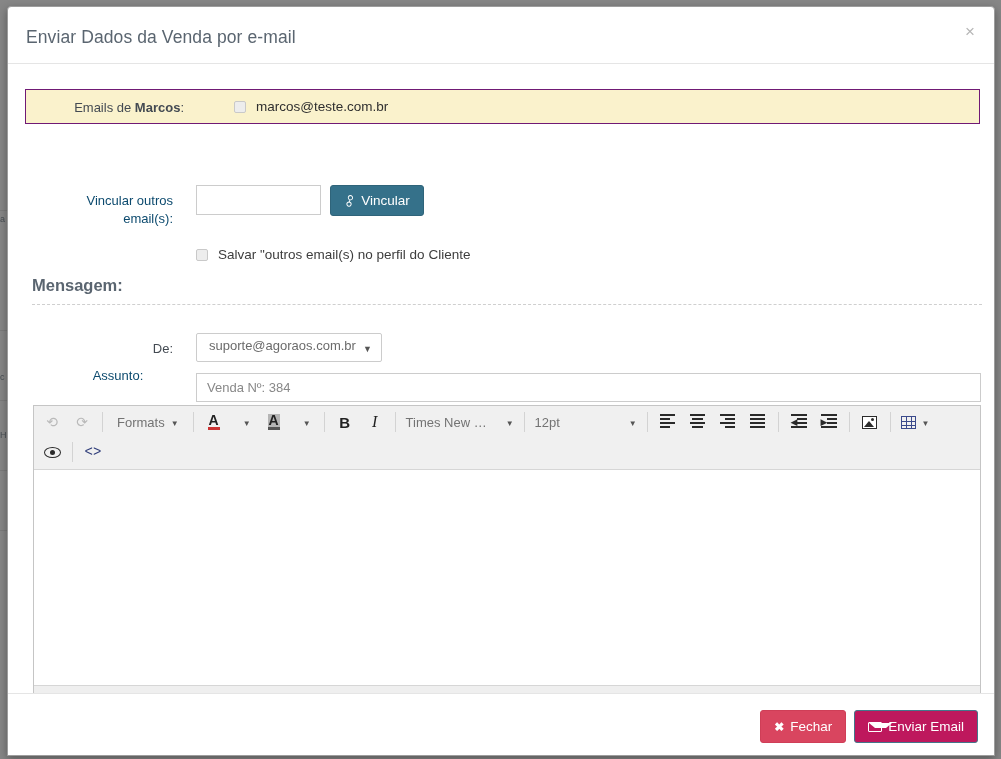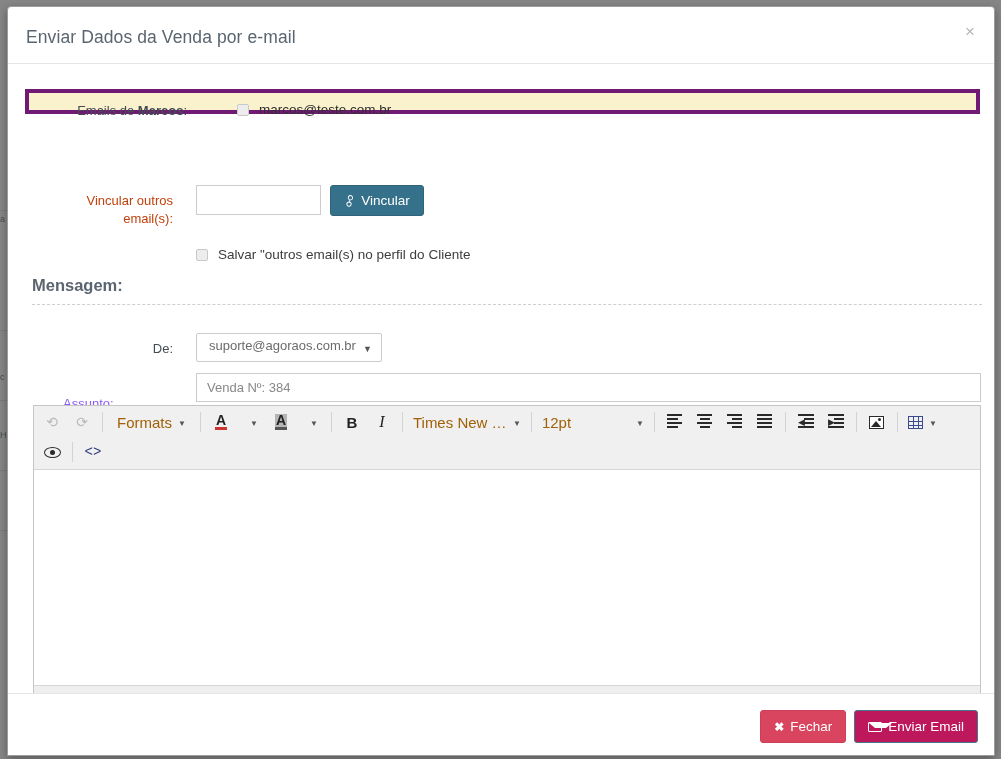--- a/index.html
+++ b/index.html
@@ -78,23 +78,23 @@
   
   .modal-body {
     position: relative;
     height: 630px;
     background: #fff;
   }
 
   .alert-emails {
     position: absolute;
     left: 17px; top: 25px;
-    width: 955px; height: 25px;
+    width: 955px; height: 35px;
     background: #faf2cc;
-    border: 4px solid #701a75;
+    border: 1px solid #701a75;
   }
   .lbl-emails {
     position: absolute;
     left: 33px; top: 10px;
     width: 125px;
     text-align: right;
     font-size: 13px;
     color: #434a52;
   }
   .lbl-emails b { font-weight: bold; }
@@ -117,21 +117,21 @@
     margin-left: 20px;
   }
   .email-row .addr { margin-left: 10px; color: #2f2f2f; }
 
   .lbl-vincular {
     position: absolute;
     left: 25px; top: 128px;
     width: 140px;
     text-align: right;
     font-size: 13px;
-    color: #c2410c;
+    color: #0c4a6e;
     line-height: 18px;
   }
   .input-vincular {
     position: absolute;
     left: 188px; top: 121px;
     width: 125px; height: 30px;
     border: 1px solid #ccc;
     background: #fff;
     font-size: 13px;
     padding: 4px 8px;
@@ -198,25 +198,25 @@
   }
   .sel-de .caret {
     position: absolute;
     right: 9px; top: 10px;
     font-size: 9px;
     color: #555;
   }
 
   .lbl-assunto {
     position: absolute;
-    left: 55px; top: 332px;
+    left: 55px; top: 304px;
     width: 110px;
-    text-align: left;
+    text-align: center;
     font-size: 13px;
-    color: #8b5cf6;
+    color: #0c4a6e;
   }
   .input-assunto {
     position: absolute;
     left: 188px; top: 309px;
     width: 785px; height: 29px;
     border: 1px solid #ccc;
     background: #fff;
     font-size: 13px;
     color: #888;
     padding: 4px 10px;
@@ -255,21 +255,21 @@
     background: none;
     border: none;
     font-family: "Liberation Sans", sans-serif;
   }
   .tb-btn.dis { color: #b9b9b9; }
   .tb-sep {
     width: 1px; height: 20px;
     background: #d3d3d3;
     margin: 0 5px;
   }
-  .tb-txt { font-size: 15px; color: #a16207; }
+  .tb-txt { font-size: 13px; color: #737373; }
   .tb-caret { font-size: 8px; margin-left: 6px; color: #555; position: relative; top: 1px; }
   .tb-wide { padding: 0 9px; }
   .fontname { width: 118px; justify-content: space-between; }
   .fontsize { width: 112px; justify-content: space-between; align-items: center; }
 
   .ico-A {
     font-weight: bold;
     font-size: 14px;
     color: #222;
     border-bottom: 3px solid #c33;

